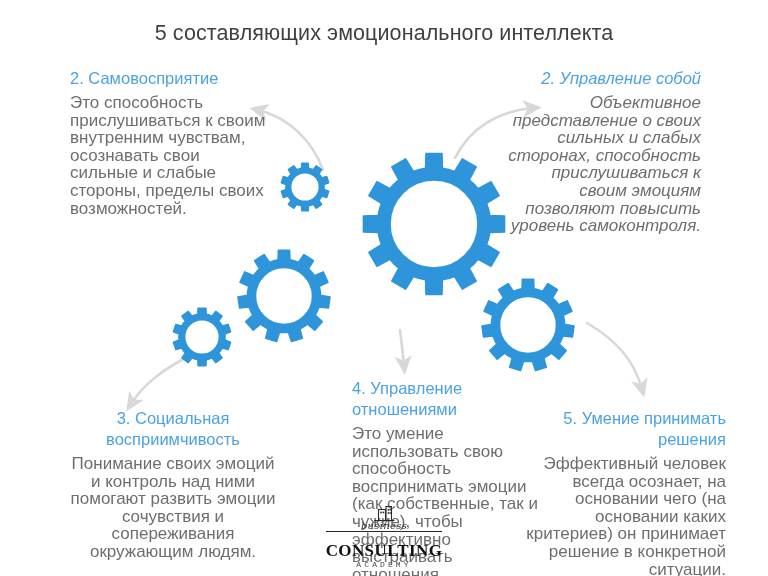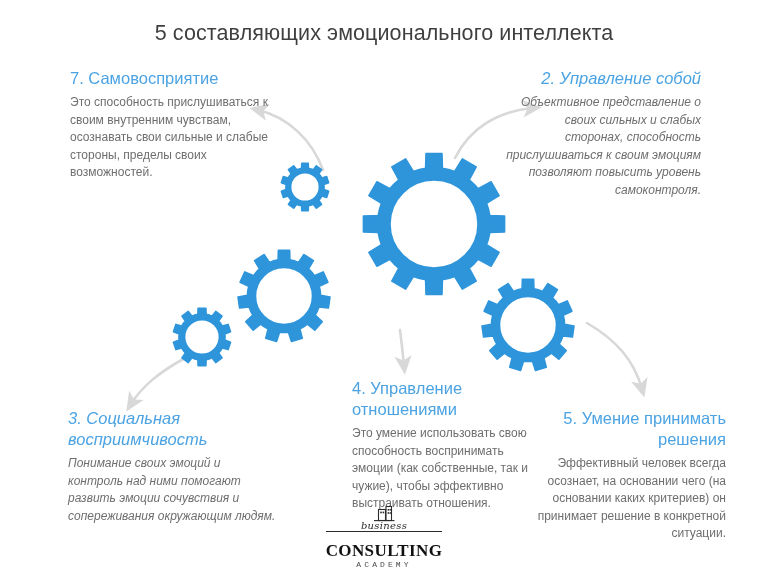--- a/index.html
+++ b/index.html
@@ -47,29 +47,29 @@
     position: absolute;
   }
   .block-heading {
     font-size: 16.5px;
     line-height: 21px;
     color: #4ba3e3;
     font-weight: 400;
     margin: 0 0 5px 0;
   }
   .block-body {
-    font-size: 12px;
+    font-size: 17px;
     line-height: 17.6px;
     color: #6e6e6e;
     margin: 0;
   }
 
   #block-1 { left: 70px;  top: 68px;  width: 200px; text-align: left; }
   #block-2 { left: 505px; top: 68px;  width: 196px; text-align: right; font-style: italic; }
-  #block-3 { left: 68px;  top: 408px; width: 210px; text-align: left; font-style: italic; }
+  #block-3 { left: 68px;  top: 408px; width: 210px; text-align: center; }
   #block-4 { left: 316px; top: 378px; width: 196px; text-align: left; margin-left: 36px; }
   #block-5 { left: 526px; top: 408px; width: 200px; text-align: right; }
 
   
   #logo {
     position: absolute;
     left: 50%;
     transform: translateX(-50%);
     bottom: 6px;
     width: 170px;
@@ -135,21 +135,21 @@
     <g id="gear-layer" fill="#2e95db">
         <path d="M301.60,168.23L301.77,163.22L308.23,163.22L308.40,168.23A19.08,19.08 0 0 1 313.29,169.81L316.36,165.86L321.59,169.66L318.79,173.81A19.08,19.08 0 0 1 321.81,177.97L326.62,176.58L328.62,182.73L323.91,184.43A19.08,19.08 0 0 1 323.91,189.57L328.62,191.27L326.62,197.42L321.81,196.03A19.08,19.08 0 0 1 318.79,200.19L321.59,204.34L316.36,208.14L313.29,204.19A19.08,19.08 0 0 1 308.40,205.77L308.23,210.78L301.77,210.78L301.60,205.77A19.08,19.08 0 0 1 296.71,204.19L293.64,208.14L288.41,204.34L291.21,200.19A19.08,19.08 0 0 1 288.19,196.03L283.38,197.42L281.38,191.27L286.09,189.57A19.08,19.08 0 0 1 286.09,184.43L281.38,182.73L283.38,176.58L288.19,177.97A19.08,19.08 0 0 1 291.21,173.81L288.41,169.66L293.64,165.86L296.71,169.81A19.08,19.08 0 0 1 301.60,168.23Z M319.40,187.00 A14.40,14.40 0 1 0 290.60,187.00 A14.40,14.40 0 1 0 319.40,187.00 Z" fill="#2e95db" fill-rule="evenodd" stroke="#2e95db" stroke-width="1.6" stroke-linejoin="round"></path>
         <path d="M425.61,168.18L426.02,153.45L441.98,153.45L442.39,168.18A56.45,56.45 0 0 1 454.64,171.46L462.37,158.91L476.18,166.89L469.18,179.86A56.45,56.45 0 0 1 478.14,188.82L491.11,181.82L499.09,195.63L486.54,203.36A56.45,56.45 0 0 1 489.82,215.61L504.55,216.02L504.55,231.98L489.82,232.39A56.45,56.45 0 0 1 486.54,244.64L499.09,252.37L491.11,266.18L478.14,259.18A56.45,56.45 0 0 1 469.18,268.14L476.18,281.11L462.37,289.09L454.64,276.54A56.45,56.45 0 0 1 442.39,279.82L441.98,294.55L426.02,294.55L425.61,279.82A56.45,56.45 0 0 1 413.36,276.54L405.63,289.09L391.82,281.11L398.82,268.14A56.45,56.45 0 0 1 389.86,259.18L376.89,266.18L368.91,252.37L381.46,244.64A56.45,56.45 0 0 1 378.18,232.39L363.45,231.98L363.45,216.02L378.18,215.61A56.45,56.45 0 0 1 381.46,203.36L368.91,195.63L376.89,181.82L389.86,188.82A56.45,56.45 0 0 1 398.82,179.86L391.82,166.89L405.63,158.91L413.36,171.46A56.45,56.45 0 0 1 425.61,168.18Z M478.02,224.00 A44.02,44.02 0 1 0 389.98,224.00 A44.02,44.02 0 1 0 478.02,224.00 Z" fill="#2e95db" fill-rule="evenodd" stroke="#2e95db" stroke-width="1.6" stroke-linejoin="round"></path>
         <path d="M278.07,259.91L278.37,250.35L289.63,250.35L289.93,259.91A36.57,36.57 0 0 1 298.52,262.44L303.94,254.55L313.42,260.64L308.50,268.85A36.57,36.57 0 0 1 314.36,275.62L323.19,271.91L327.87,282.16L319.29,286.40A36.57,36.57 0 0 1 320.56,295.27L329.99,296.92L328.39,308.07L318.88,307.00A36.57,36.57 0 0 1 315.15,315.15L322.19,321.64L314.81,330.16L307.39,324.11A36.57,36.57 0 0 1 299.85,328.95L302.27,338.22L291.46,341.39L288.48,332.29A36.57,36.57 0 0 1 279.52,332.29L276.54,341.39L265.73,338.22L268.15,328.95A36.57,36.57 0 0 1 260.61,324.11L253.19,330.16L245.81,321.64L252.85,315.15A36.57,36.57 0 0 1 249.12,307.00L239.61,308.07L238.01,296.92L247.44,295.27A36.57,36.57 0 0 1 248.71,286.40L240.13,282.16L244.81,271.91L253.64,275.62A36.57,36.57 0 0 1 259.50,268.85L254.58,260.64L264.06,254.55L269.48,262.44A36.57,36.57 0 0 1 278.07,259.91Z M312.52,296.00 A28.52,28.52 0 1 0 255.48,296.00 A28.52,28.52 0 1 0 312.52,296.00 Z" fill="#2e95db" fill-rule="evenodd" stroke="#2e95db" stroke-width="1.6" stroke-linejoin="round"></path>
         <path d="M197.89,314.31L198.09,308.26L205.91,308.26L206.11,314.31A23.05,23.05 0 0 1 212.01,316.23L215.73,311.46L222.05,316.05L218.66,321.06A23.05,23.05 0 0 1 222.31,326.08L228.12,324.41L230.54,331.83L224.84,333.89A23.05,23.05 0 0 1 224.84,340.11L230.54,342.17L228.12,349.59L222.31,347.92A23.05,23.05 0 0 1 218.66,352.94L222.05,357.95L215.73,362.54L212.01,357.77A23.05,23.05 0 0 1 206.11,359.69L205.91,365.74L198.09,365.74L197.89,359.69A23.05,23.05 0 0 1 191.99,357.77L188.27,362.54L181.95,357.95L185.34,352.94A23.05,23.05 0 0 1 181.69,347.92L175.88,349.59L173.46,342.17L179.16,340.11A23.05,23.05 0 0 1 179.16,333.89L173.46,331.83L175.88,324.41L181.69,326.08A23.05,23.05 0 0 1 185.34,321.06L181.95,316.05L188.27,311.46L191.99,316.23A23.05,23.05 0 0 1 197.89,314.31Z M219.40,337.00 A17.40,17.40 0 1 0 184.60,337.00 A17.40,17.40 0 1 0 219.40,337.00 Z" fill="#2e95db" fill-rule="evenodd" stroke="#2e95db" stroke-width="1.6" stroke-linejoin="round"></path>
         <path d="M522.07,288.91L522.37,279.35L533.63,279.35L533.93,288.91A36.57,36.57 0 0 1 542.52,291.44L547.94,283.55L557.42,289.64L552.50,297.85A36.57,36.57 0 0 1 558.36,304.62L567.19,300.91L571.87,311.16L563.29,315.40A36.57,36.57 0 0 1 564.56,324.27L573.99,325.92L572.39,337.07L562.88,336.00A36.57,36.57 0 0 1 559.15,344.15L566.19,350.64L558.81,359.16L551.39,353.11A36.57,36.57 0 0 1 543.85,357.95L546.27,367.22L535.46,370.39L532.48,361.29A36.57,36.57 0 0 1 523.52,361.29L520.54,370.39L509.73,367.22L512.15,357.95A36.57,36.57 0 0 1 504.61,353.11L497.19,359.16L489.81,350.64L496.85,344.15A36.57,36.57 0 0 1 493.12,336.00L483.61,337.07L482.01,325.92L491.44,324.27A36.57,36.57 0 0 1 492.71,315.40L484.13,311.16L488.81,300.91L497.64,304.62A36.57,36.57 0 0 1 503.50,297.85L498.58,289.64L508.06,283.55L513.48,291.44A36.57,36.57 0 0 1 522.07,288.91Z M556.52,325.00 A28.52,28.52 0 1 0 499.48,325.00 A28.52,28.52 0 1 0 556.52,325.00 Z" fill="#2e95db" fill-rule="evenodd" stroke="#2e95db" stroke-width="1.6" stroke-linejoin="round"></path>
       </g>
   </svg>
 
   <div class="block" id="block-1">
-    <div class="block-heading">7. Самовосприятие</div>
+    <div class="block-heading">2. Самовосприятие</div>
     <div class="block-body">Это способность прислушиваться к своим внутренним чувствам, осознавать свои сильные и слабые стороны, пределы своих возможностей.</div>
   </div>
 
   <div class="block" id="block-2">
     <div class="block-heading">2. Управление собой</div>
     <div class="block-body">Объективное представление о своих сильных и слабых сторонах, способность прислушиваться к своим эмоциям позволяют повысить уровень самоконтроля.</div>
   </div>
 
   <div class="block" id="block-3">
     <div class="block-heading">3. Социальная восприимчивость</div>

